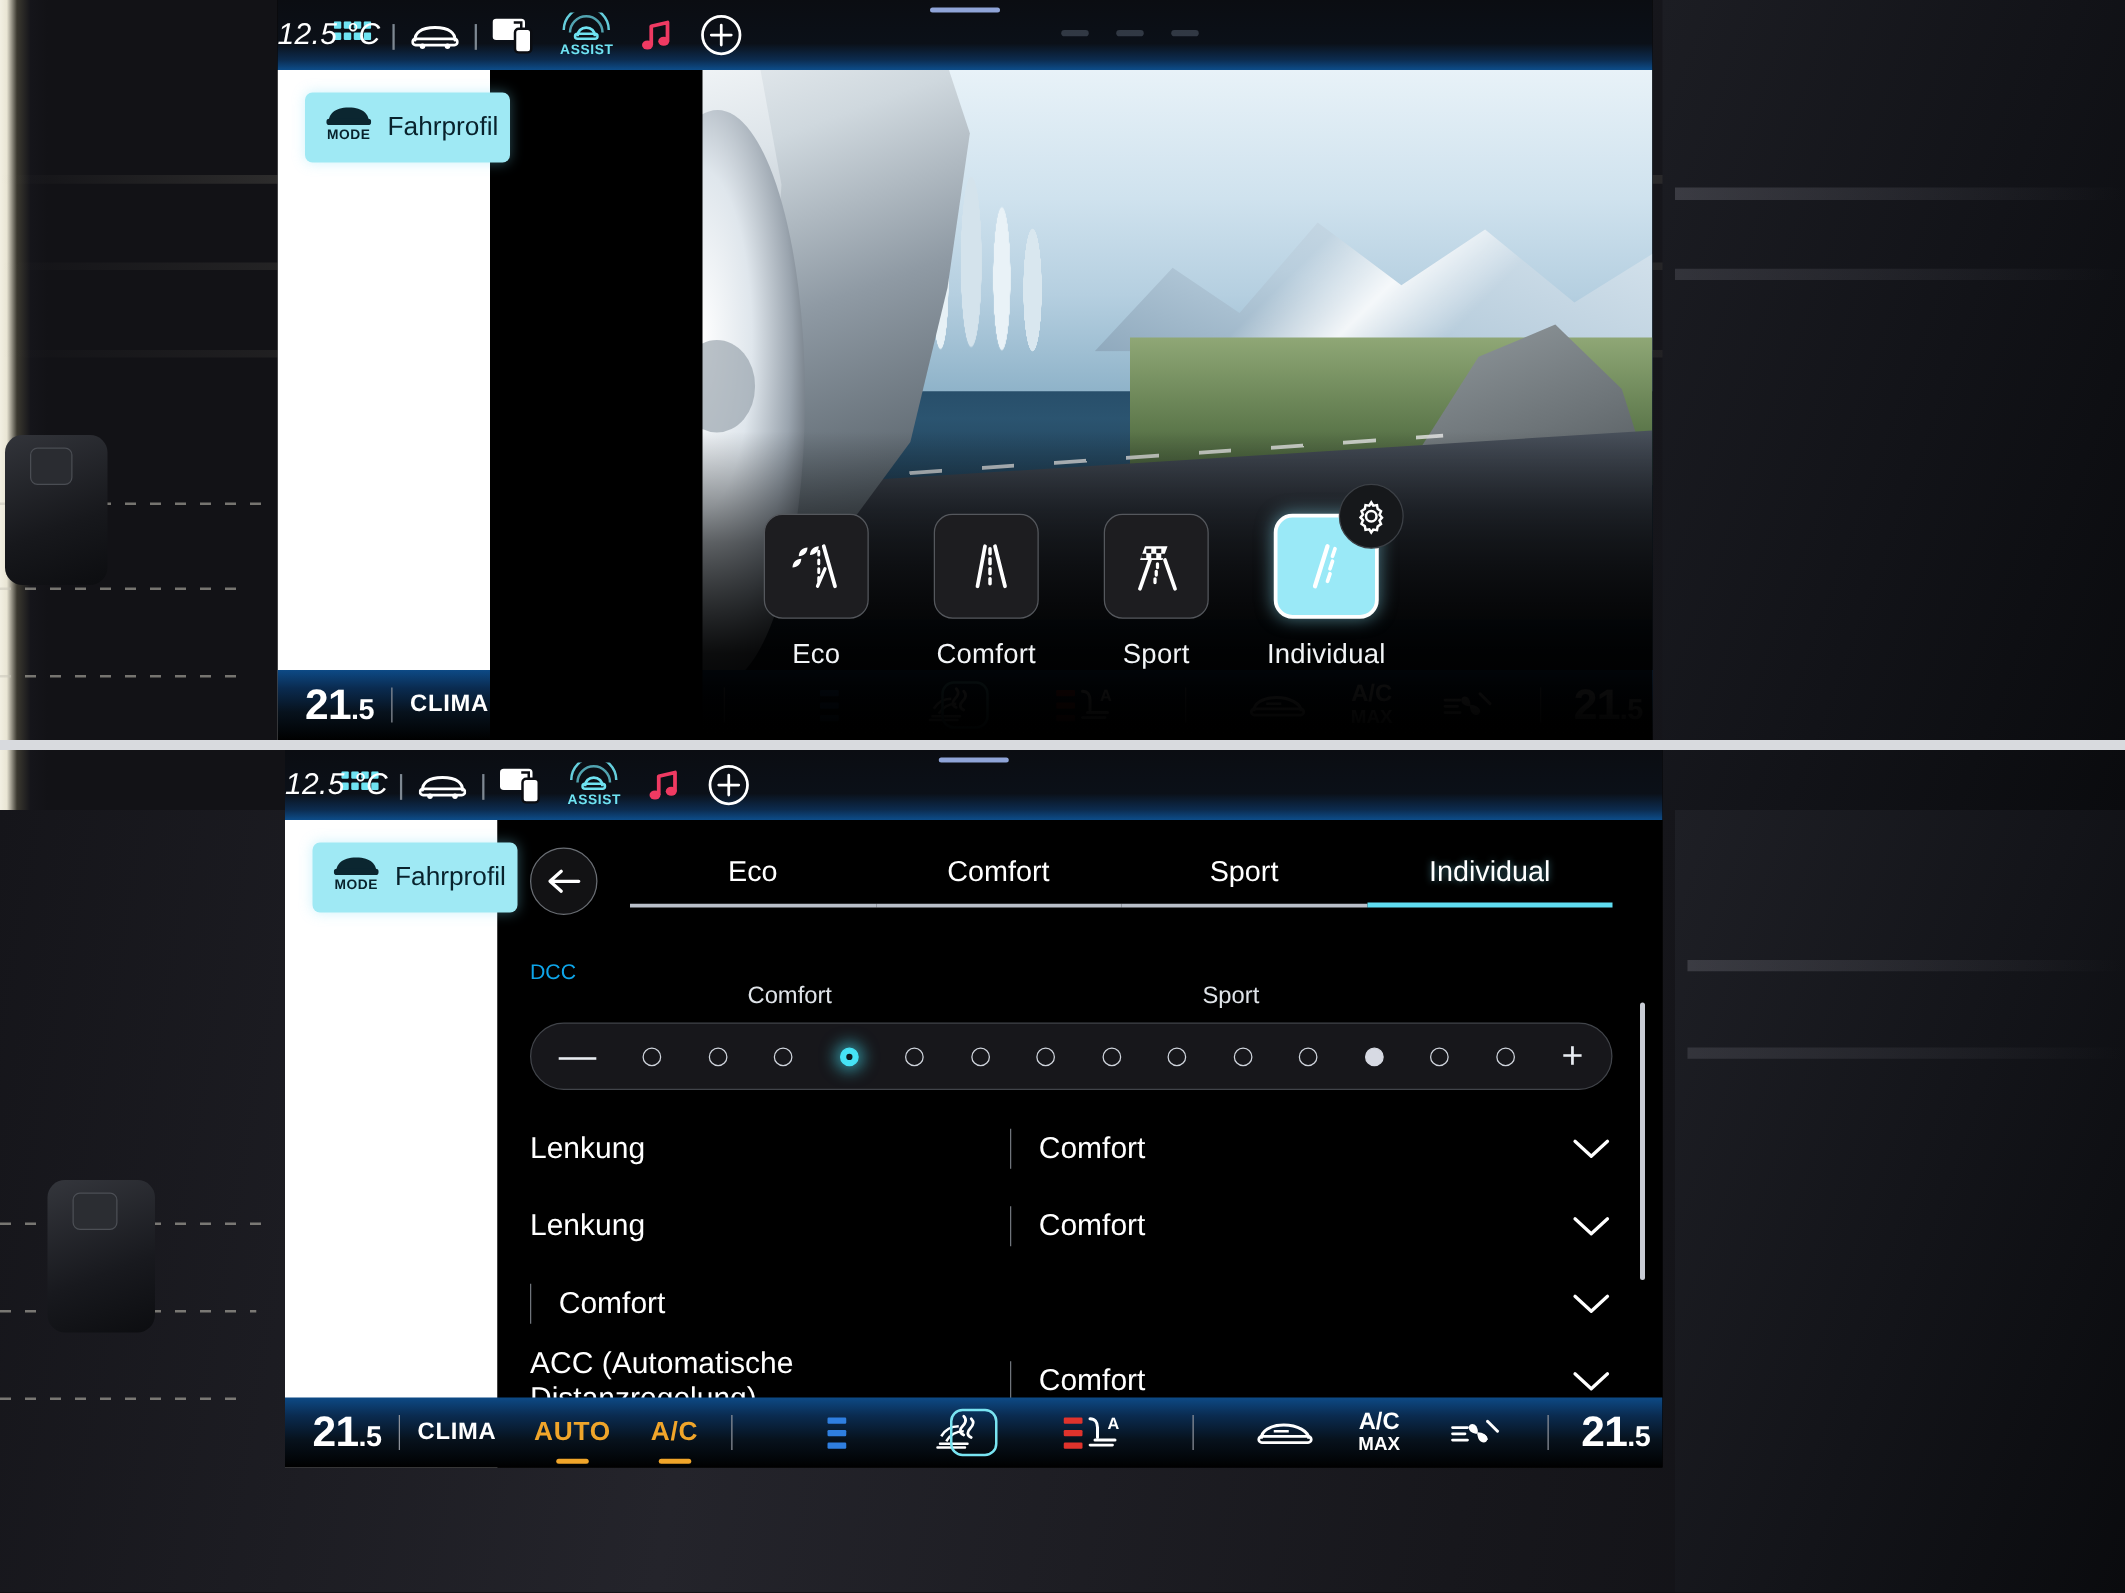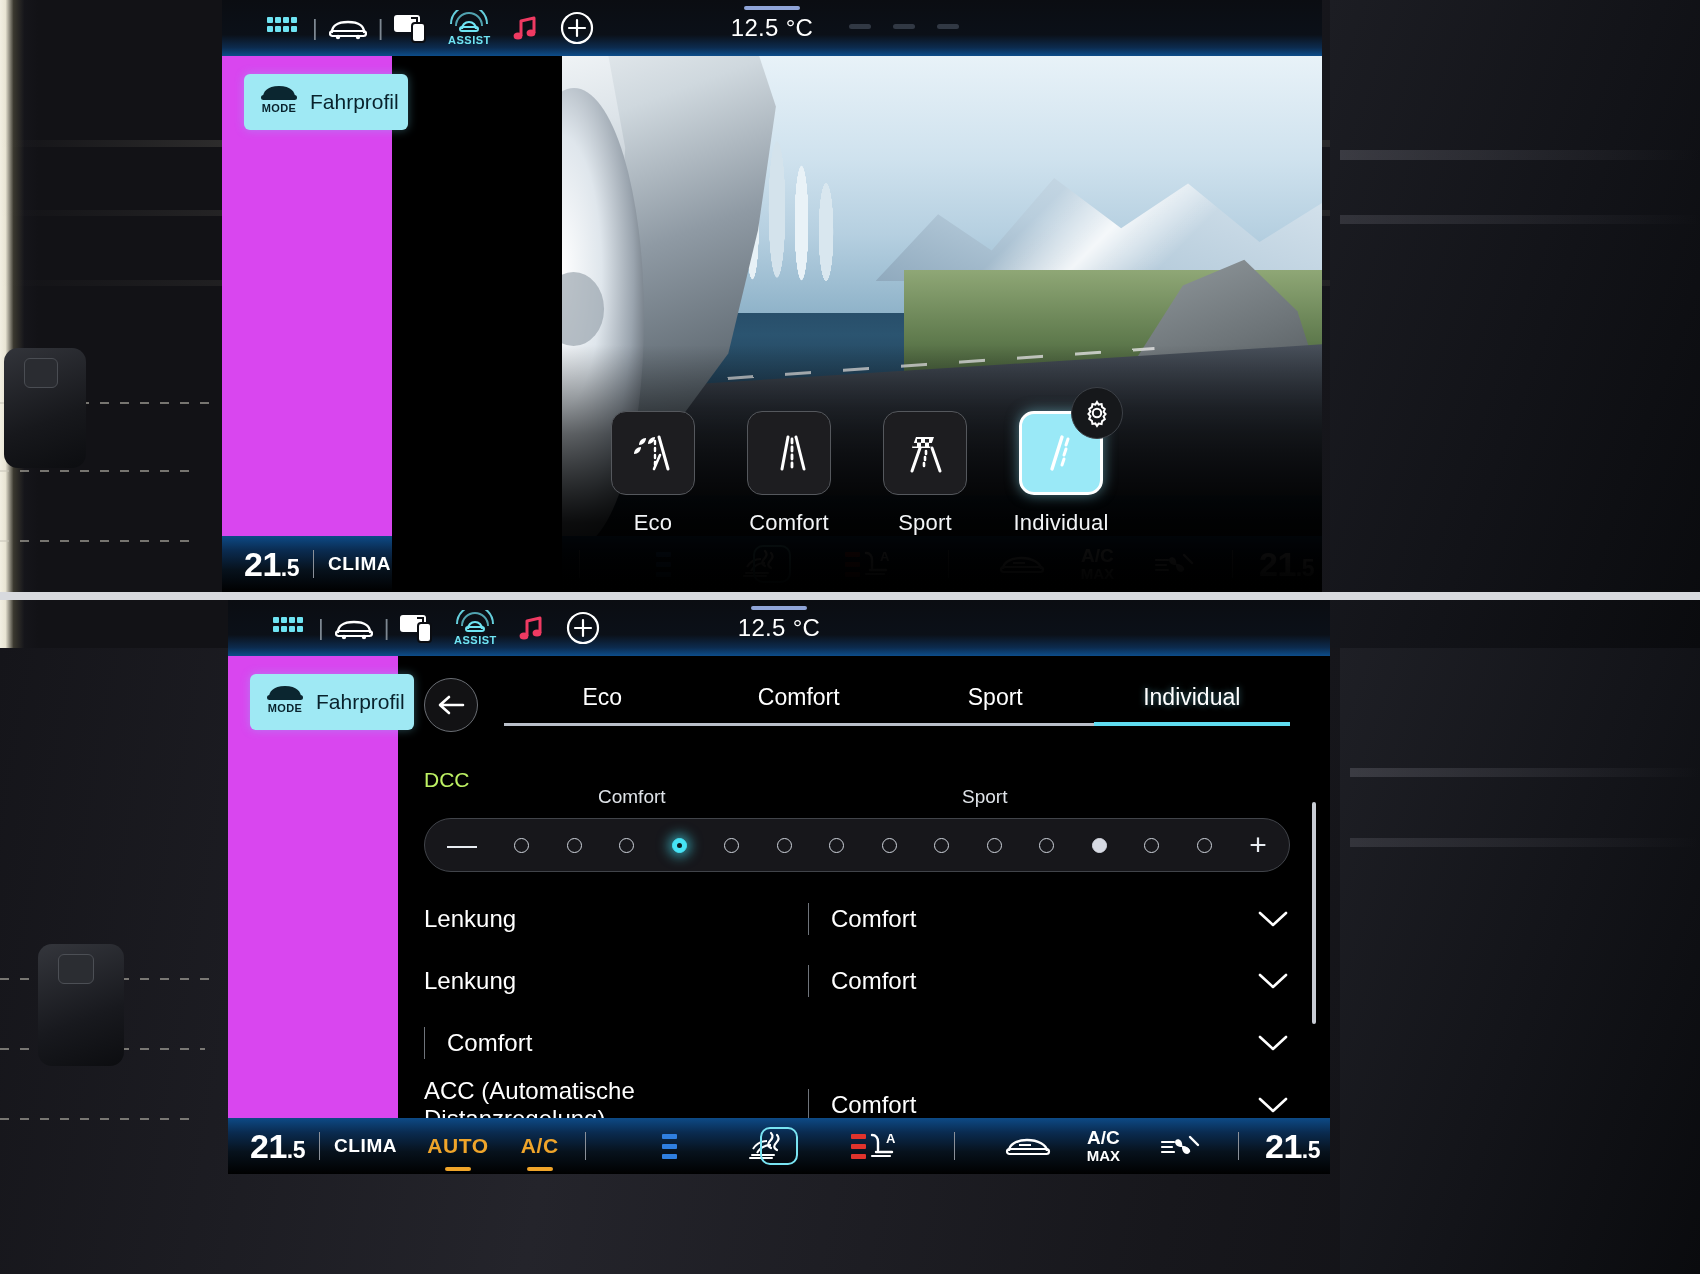--- a/index.html
+++ b/index.html
@@ -42,34 +42,34 @@
   .screen.bot { height:574px; }
 
   
   .statusbar { position:relative; height:56px; width:100%;
     background:linear-gradient(180deg,#0b0d12 0%,#0b1018 62%,#0c2b4e 85%,#0d4d8a 100%);
     display:flex; align-items:center; }
   .sb-left { display:flex; align-items:center; gap:0; padding-left:34px; }
   .sb-icon { width:52px; height:40px; display:flex; align-items:center; justify-content:center; }
   .sb-sep { color:#7e8892; font-size:22px; font-weight:300; margin:0 4px; }
   .sb-center { position:absolute; left:0; right:0; top:0; height:56px;
-    display:flex; align-items:center; justify-content:center; pointer-events:none; }
+    display:flex; align-items:center; justify-content:flex-start; pointer-events:none;font-style:italic; }
   .sb-temp { color:#fff; font-size:24px; letter-spacing:.3px; font-weight:400; }
   .sb-handle { position:absolute; left:50%; transform:translateX(-50%); top:6px;
      width:56px; height:4px; border-radius:2px; background:#8fa4d8; }
   .sb-right { margin-left:auto; display:flex; align-items:center; gap:16px; padding-right:30px; }
   .sb-time { color:#fff; font-size:26px; font-weight:400; letter-spacing:.5px; }
   .dot-badge { position:absolute; width:15px; height:15px; border-radius:50%; background:#ef3124; top:-3px; right:-4px; }
 
   .dim-pips { position:absolute; left:57%; top:24px; display:flex; gap:22px; }
   .dim-pips i { display:block; width:22px; height:5px; border-radius:3px; background:rgba(150,165,185,.28); }
 
   
   .appbody { position:relative; width:100%; height:calc(100% - 56px); background:#000; display:flex; }
-  .railcol { width:170px; background:#d946ef; position:relative; flex:none; }
+  .railcol { width:170px; background:#ffffff; position:relative; flex:none; }
   .chip { position:absolute; left:22px; top:18px; width:164px; height:56px;
     background:#9fe9f4; border-radius:6px; display:flex; align-items:center; gap:10px; padding-left:14px;
     box-shadow:0 0 10px rgba(120,220,245,.35); z-index:5; }
   .chip-label { color:#08222c; font-size:21px; font-weight:400; }
   .mode-ico { position:relative; width:42px; height:40px; display:flex; flex-direction:column;
      align-items:center; justify-content:flex-start; }
   .mode-ico .mtxt { font-size:11px; font-weight:700; color:#08222c; letter-spacing:.4px; line-height:1; margin-top:1px; }
 
   
   .hero { position:relative; flex:1; background:
@@ -152,21 +152,21 @@
   
   .detail { position:relative; flex:1; background:#000; }
   .dtabs { position:absolute; left:26px; right:40px; top:14px; height:70px; display:flex; align-items:center; gap:0; }
   .backbtn { width:54px; height:54px; border-radius:50%; background:#121214; border:1px solid #6a6e74;
     display:flex; align-items:center; justify-content:center; flex:none; margin-right:26px; }
   .tabs { display:flex; flex:1; }
   .tab { flex:1; text-align:center; color:#fff; font-size:23px; padding-bottom:11px;
     border-bottom:3px solid #b9bfc9; }
   .tab.active { color:#fff; border-bottom:4px solid #5fdcf0; text-shadow:0 0 6px rgba(120,225,245,.5); }
 
-  .dcc-label { position:absolute; left:26px; top:112px; color:#bef264; font-size:21px; font-weight:400; }
+  .dcc-label { position:absolute; left:26px; top:112px; color:#0ea5e9; font-size:17px; font-weight:400; }
   .slider-cap { position:absolute; top:130px; font-size:19px; color:#dfe3e8; }
   .slider-cap.c1 { left:200px; }
   .slider-cap.c2 { left:564px; }
   .slider { position:absolute; left:26px; right:40px; top:162px; height:54px;
     background:#17171b; border:1px solid #41444a; border-radius:27px;
     display:flex; align-items:center; justify-content:space-between; padding:0 22px; }
   .sdot { width:15px; height:15px; border-radius:50%; border:1.6px solid #cfd4dc; background:transparent; }
   .sdot.active { background:#46e3f5; border-color:#46e3f5; box-shadow:0 0 12px 4px rgba(70,227,245,.55); position:relative; }
   .sdot.active::after { content:""; position:absolute; left:4.5px; top:4.5px; width:5px; height:5px; border-radius:50%; background:#0d1b1f; }
   .sdot.filled { background:#d7dae3; border-color:#d7dae3; }

